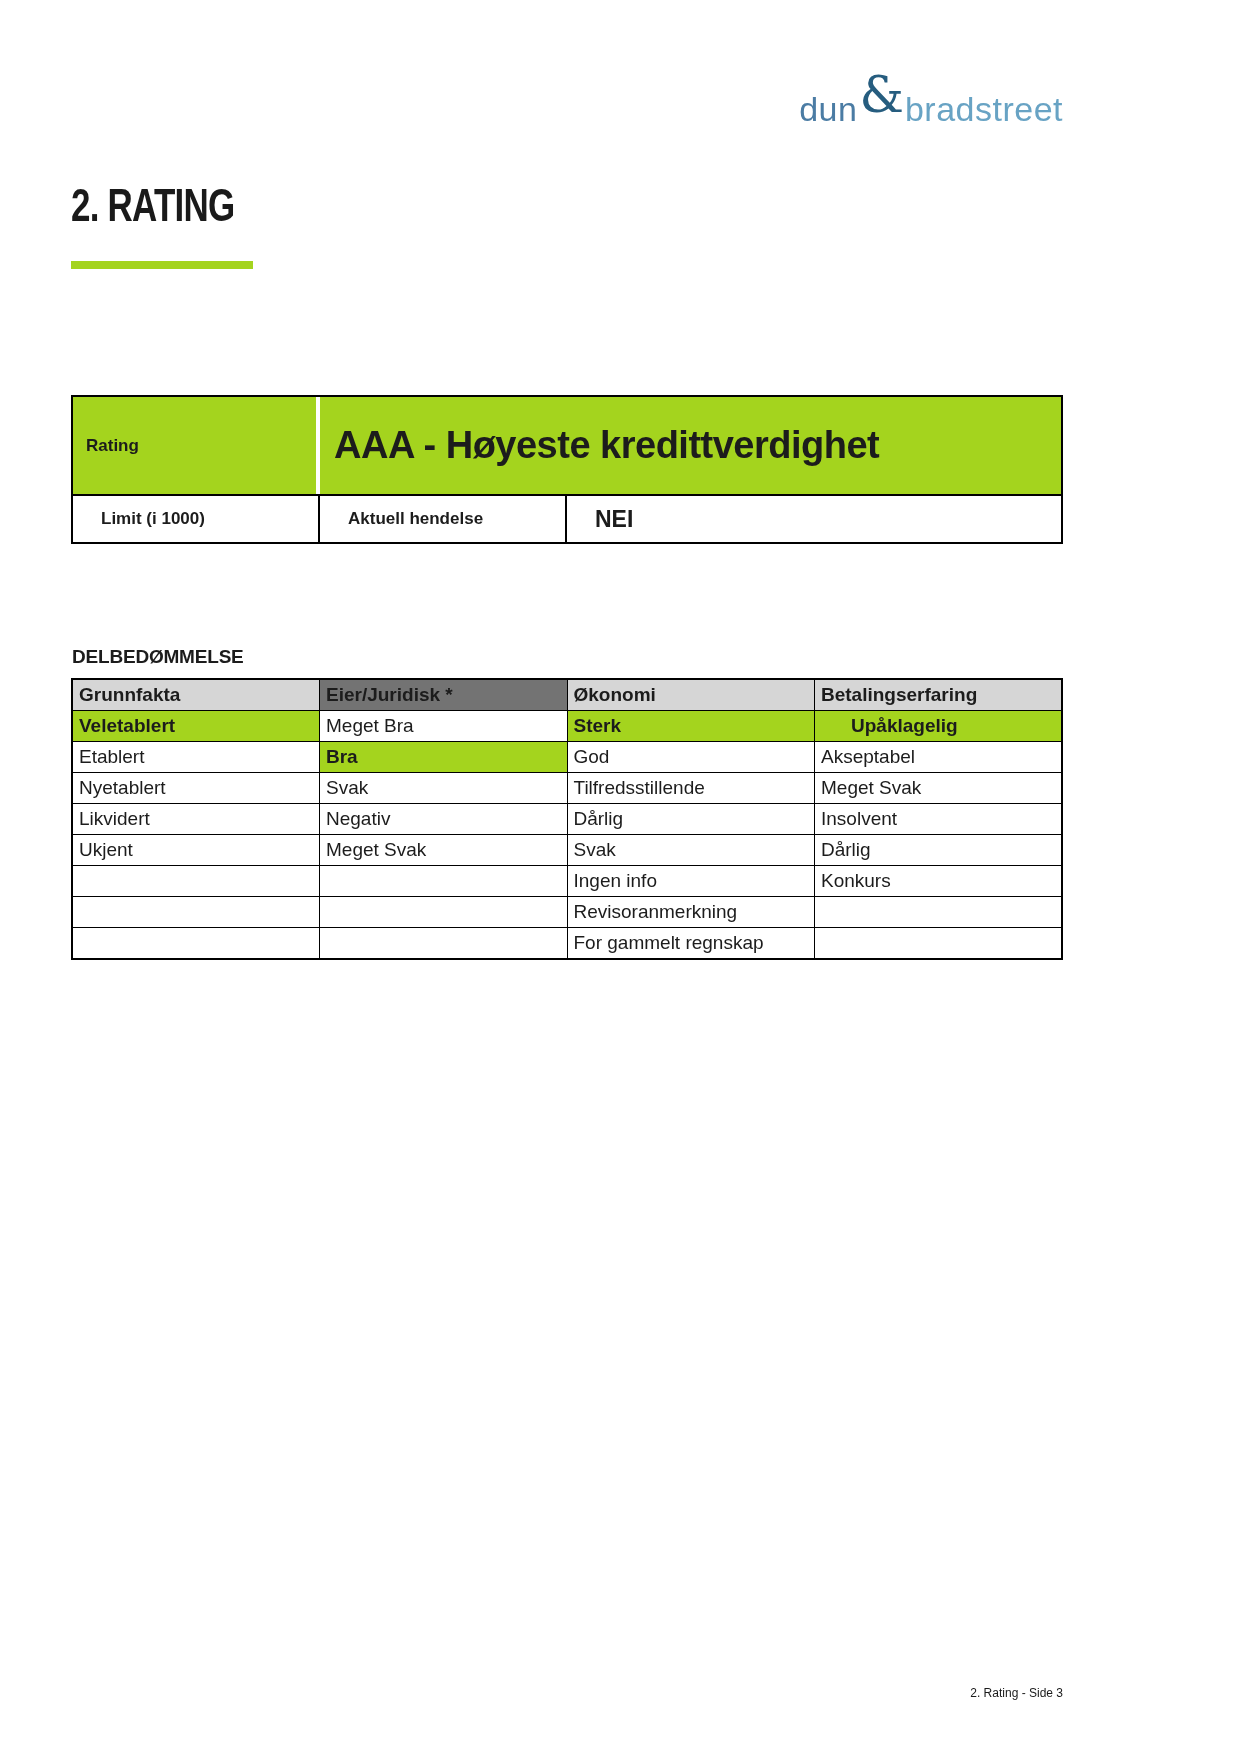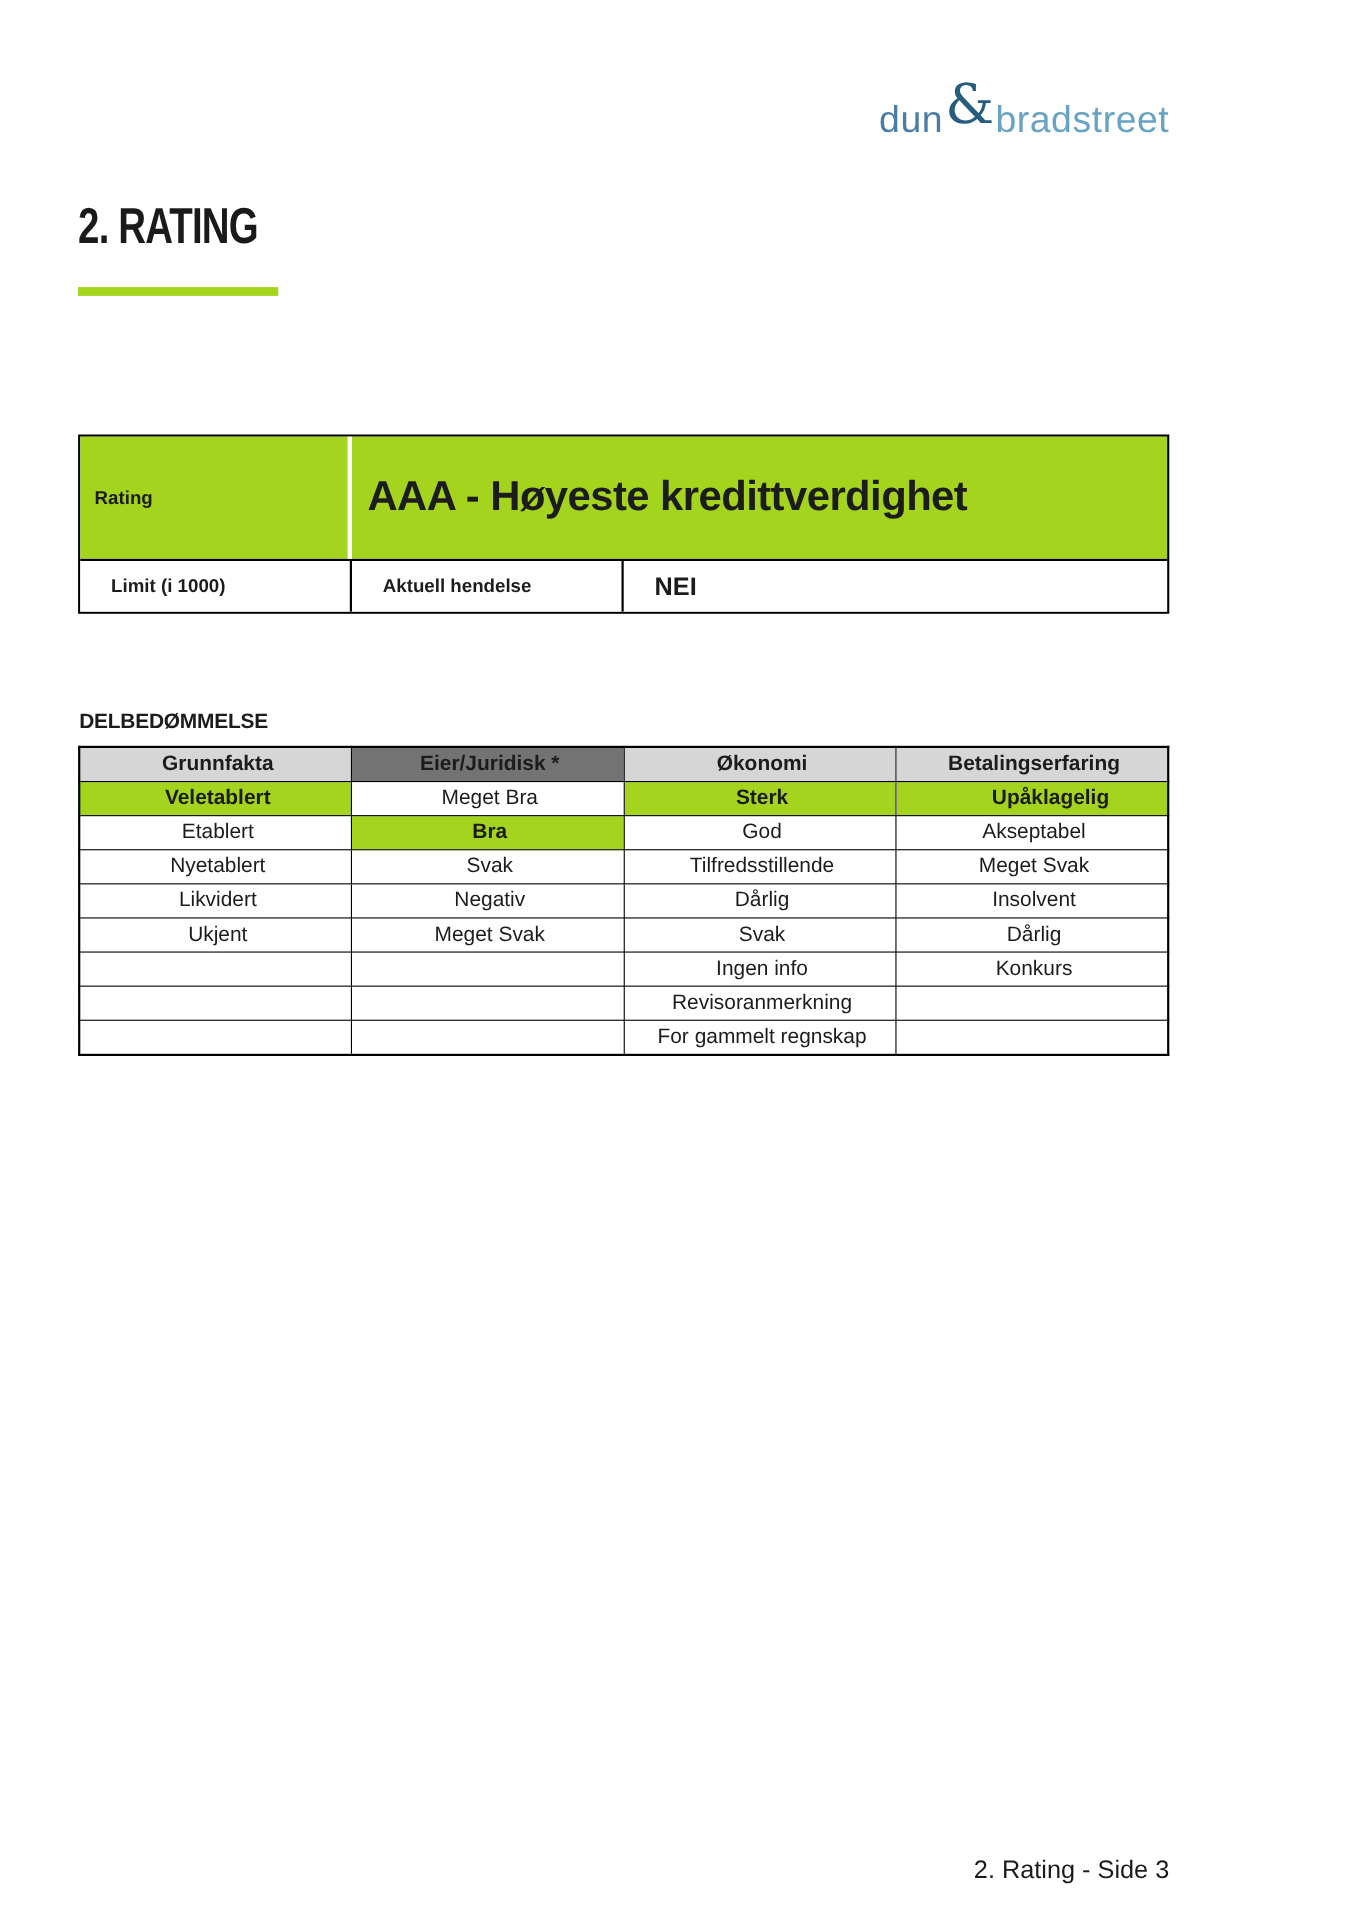--- a/index.html
+++ b/index.html
@@ -33,21 +33,21 @@
   .title-bar {
     position:absolute; left:71px; top:261px;
     width:182px; height:8px;
   }
 
   
   .rating-table {
     position:absolute; left:71px; top:395px; width:992px;
     border:2px solid #000; box-sizing:border-box;
   }
-  .rt-row1 { display:flex; height:111px; }
+  .rt-row1 { display:flex; height:97px; }
   .rt-row1 .rt-c1 {
     box-sizing:border-box; width:25%; display:flex; align-items:center;
     padding-left:13px; font-size:17px; font-weight:700;
     border-right:4px solid #fff;
   }
   .rt-row1 .rt-c2 {
     flex:1; display:flex; align-items:center;
     padding-left:14px; font-size:38px; font-weight:700; letter-spacing:-.5px;
   }
   .rt-row2 { display:flex; height:46px; border-top:2px solid #000; background:#fff; }
@@ -66,31 +66,31 @@
     font-size:19px; font-weight:700; letter-spacing:-.2px;
   }
   .delb-table {
     position:absolute; left:71px; top:678px; width:992px;
     border-collapse:collapse; table-layout:fixed;
     border:2px solid #000;
   }
   .delb-table th, .delb-table td {
     border:1px solid #000;
     height:30px; padding:0 2px 0 6px;
-    font-size:19px; text-align:center; vertical-align:middle;
+    font-size:19px; text-align:left; vertical-align:middle;
     overflow:hidden; white-space:nowrap;
   }
   .delb-table th { font-weight:700; }
   .delb-table td { font-weight:400; }
   .delb-table td.hl { font-weight:700; }
 
   
   .page-footer {
     position:absolute; right:178px; top:1686px;
-    font-size:23px; color:#1a1a1a;
+    font-size:12px; color:#1a1a1a;
   }
 </style>
 </head>
 <body>
 
 <div class="page">
 
   <div class="logo">
     <span class="dun">dun</span>
     <span class="amp">&amp;</span>

